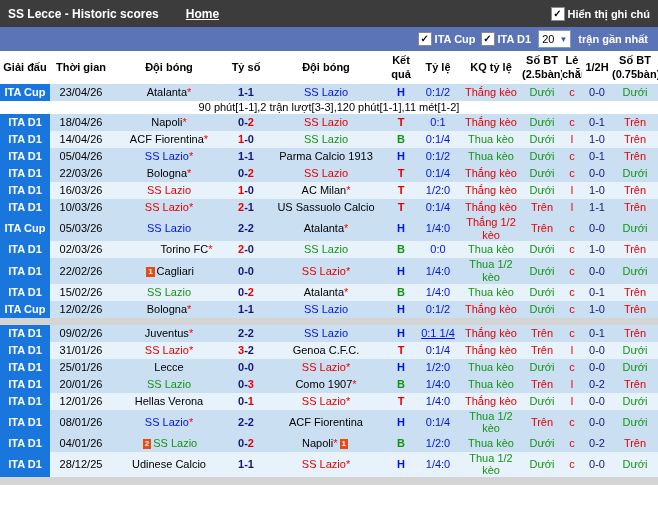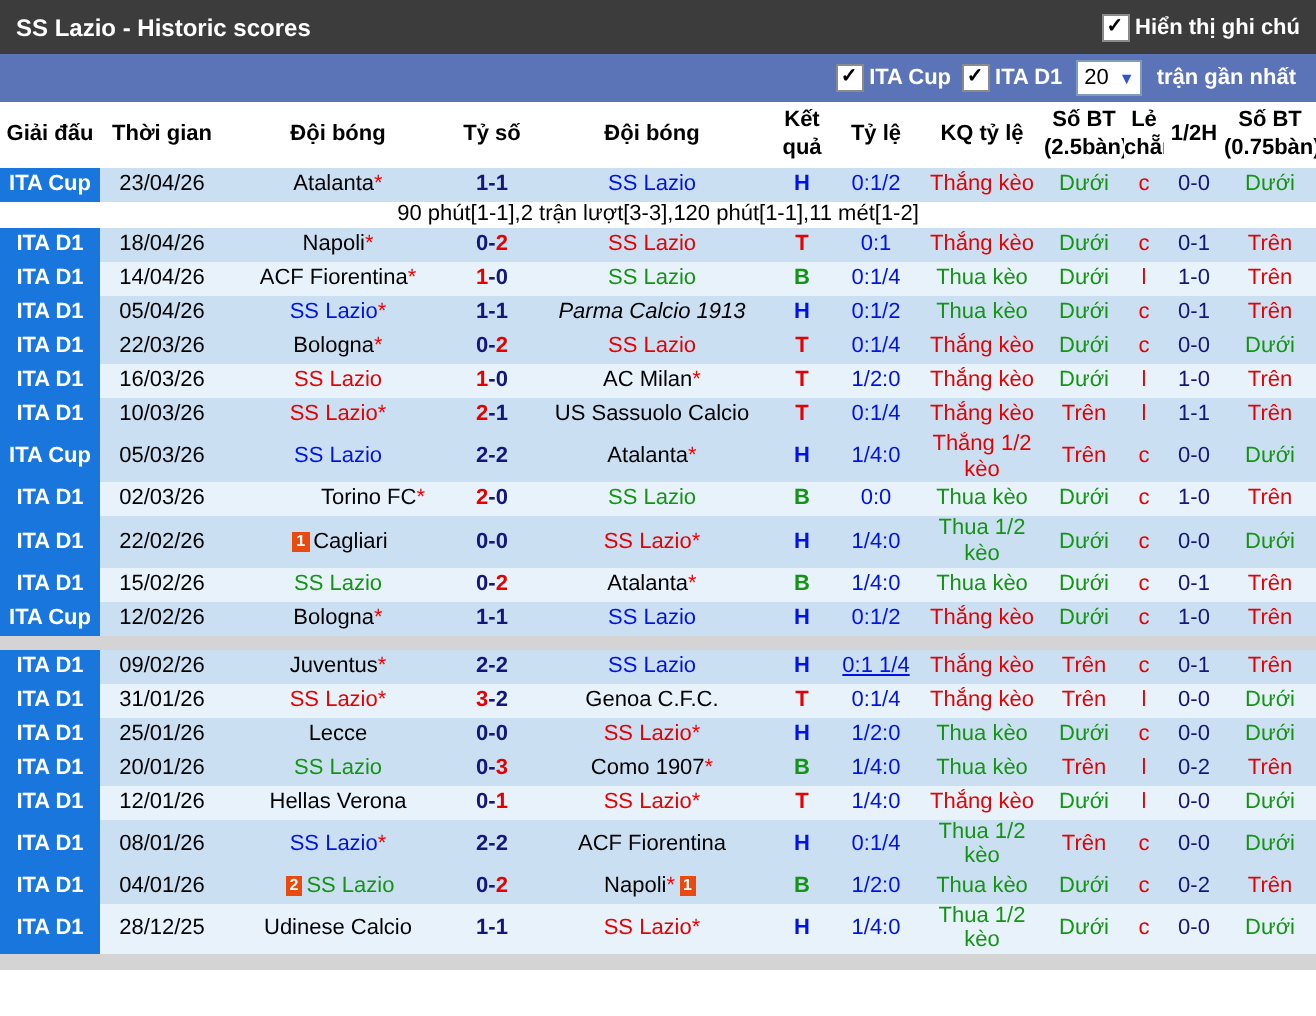--- a/index.html
+++ b/index.html
@@ -44,21 +44,22 @@
   .card{display:inline-block;background:#e84a10;color:#fff;font-size:8px;font-weight:bold;
         padding:0 2px;height:10px;line-height:10px;margin:0 2px;vertical-align:1px;}
   .bold{font-weight:bold;}
 </style>
 </head>
 <body>
 
 <div class="window">
 
   <div class="titlebar">
-    <span class="title">SS Lazio - Historic scores</span>
+    <span class="title">SS Lecce - Historic scores</span>
+    <span class="tab link">Home</span>
     <span class="titlebar-right">
       <span class="cb"><span>✓</span></span>
       <span>Hiển thị ghi chú</span>
     </span>
   </div>
 
   <div class="filterbar">
     <span class="grp">
       <span class="cb"><span>✓</span></span>
       <span>ITA Cup</span>
@@ -149,21 +150,21 @@
           <td style="color: rgb(20, 148, 20);">Dưới</td>
           <td style="color: rgb(230, 0, 0);">l</td>
           <td style="color: rgb(20, 22, 122);">1-0</td>
           <td style="color: rgb(230, 0, 0);">Trên</td>
         </tr>
         <tr class="m dark">
           <td class="league">ITA D1</td>
           <td>05/04/26</td>
           <td><span style="color: rgb(0, 19, 230);">SS Lazio</span><span class="star">*</span></td>
           <td class="bold"><span style="color: rgb(20, 22, 122);">1</span><span style="color: rgb(20, 22, 122);">-</span><span style="color: rgb(20, 22, 122);">1</span></td>
-          <td><span style="color: rgb(0, 0, 0); font-style: italic;">Parma Calcio 1913</span></td>
+          <td><span style="color: rgb(0, 0, 0);">Parma Calcio 1913</span></td>
           <td class="bold" style="color: rgb(0, 19, 230);">H</td>
           <td style="color: rgb(0, 19, 230);">0:1/2</td>
           <td class="wrap" style="color: rgb(20, 148, 20);">Thua kèo</td>
           <td style="color: rgb(20, 148, 20);">Dưới</td>
           <td style="color: rgb(230, 0, 0);">c</td>
           <td style="color: rgb(20, 22, 122);">0-1</td>
           <td style="color: rgb(230, 0, 0);">Trên</td>
         </tr>
         <tr class="m dark">
           <td class="league">ITA D1</td>

